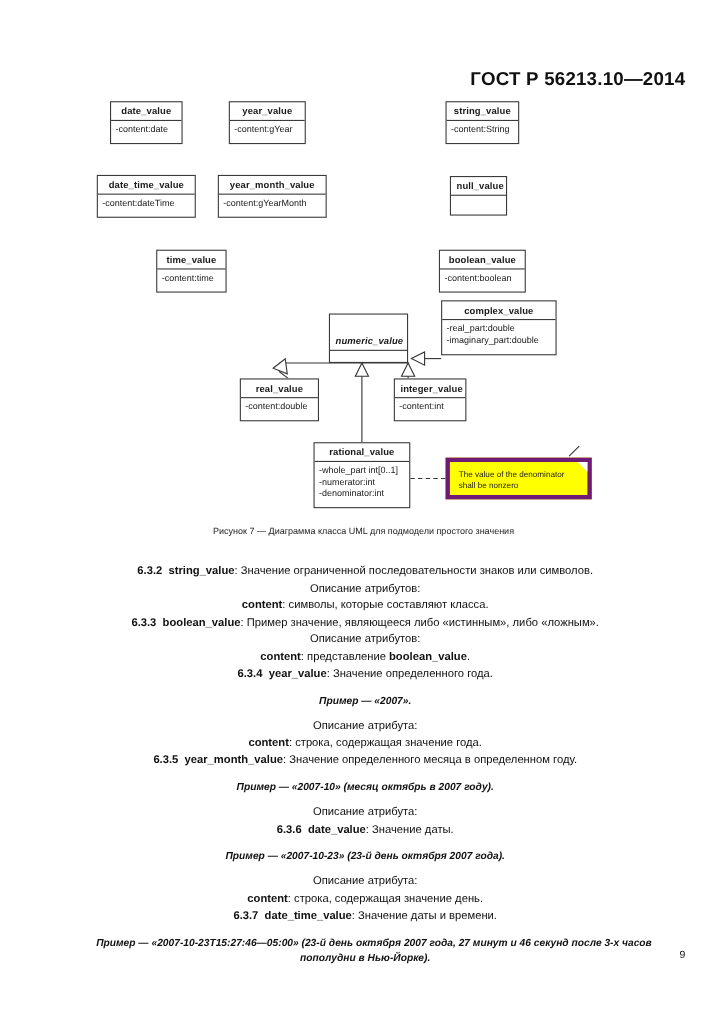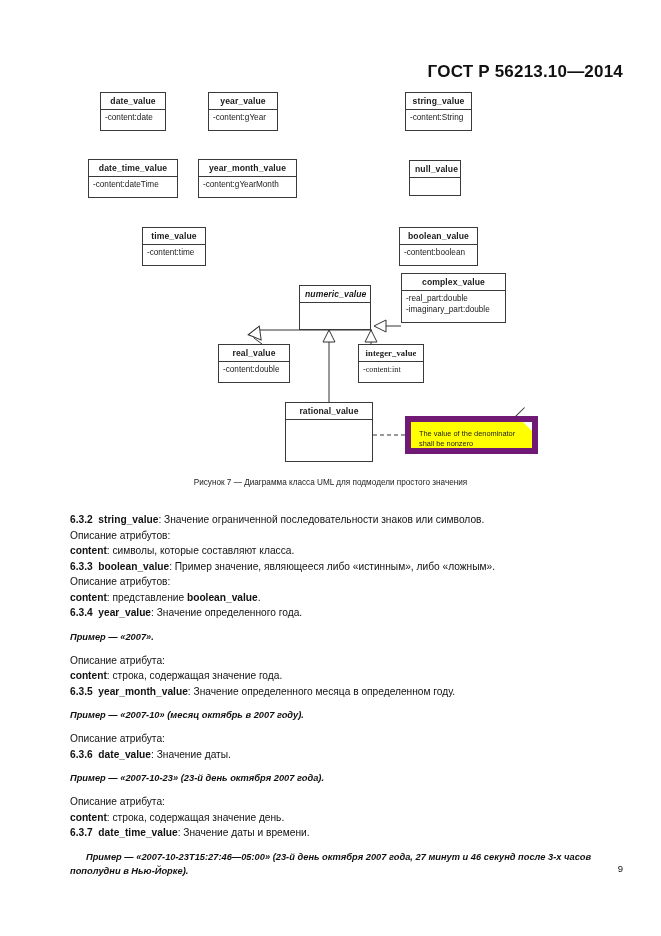--- a/index.html
+++ b/index.html
@@ -50,37 +50,38 @@
     font-size: 8.6px;
     font-weight: bold;
     padding: 3px 5px 3px;
     border-bottom: 1px solid #3a3a3a;
     white-space: nowrap;
     letter-spacing: 0.1px;
   }
   .uml-name.italic {
     font-style: italic;
     font-weight: bold;
+    margin-top: 16px;
   }
   .uml-attrs {
     font-size: 8.2px;
     padding: 3px 4px 3px 4px;
     line-height: 1.28;
     white-space: nowrap;
   }
   .uml-attrs.empty {
     min-height: 14px;
   }
   .uml-attrs div { white-space: nowrap; }
 
   
   .uml-note {
     position: absolute;
     background: #ffff00;
-    border: 6px solid #701a75;
+    border: 4px solid #701a75;
     font-size: 7.4px;
     line-height: 1.35;
     padding: 7px 8px 5px 8px;
     box-sizing: border-box;
     color: #1a1a1a;
   }
   .note-fold {
     position: absolute;
     top: 0;
     right: 0;
@@ -120,20 +121,21 @@
     position: absolute;
     top: 512px;
     left: 70px;
     width: 524px;
     font-size: 10.2px;
     line-height: 1.52;
     color: #111;
   }
   .body-text p {
     margin: 0;
+    text-align: center;
   }
   .body-text p.item {
     text-indent: 0;
   }
   .body-text .num { font-weight: bold; }
   .body-text b { font-weight: bold; }
   .example {
     font-style: italic;
     font-weight: bold;
     font-size: 9.3px;
@@ -238,28 +240,33 @@
             <div>-real_part:double</div>
             <div>-imaginary_part:double</div>
           </div>
         </div>
         <div class="uml-class" style="left: 218px; top: 264px; width: 72px; height: 39px;">
           <div class="uml-name">real_value</div>
           <div class="uml-attrs">
             <div>-content:double</div>
           </div>
         </div>
-        <div class="uml-class" style="left: 358px; top: 264px; width: 66px; height: 39px; font-family: Liberation Serif, serif;">
+        <div class="uml-class" style="left: 358px; top: 264px; width: 66px; height: 39px;">
           <div class="uml-name">integer_value</div>
           <div class="uml-attrs">
             <div>-content:int</div>
           </div>
         </div>
         <div class="uml-class" style="left: 285px; top: 322px; width: 88px; height: 60px;">
           <div class="uml-name">rational_value</div>
+          <div class="uml-attrs">
+            <div>-whole_part int[0..1]</div>
+            <div>-numerator:int</div>
+            <div>-denominator:int</div>
+          </div>
         </div>
       </div>
 
     <div class="uml-note" id="uml-note" style="left: 405px; top: 336px; width: 133px; height: 38px; background: rgb(255, 255, 0);">
       <span>The value of the denominator shall be nonzero</span>
       <span class="note-fold"></span>
       <span class="note-fold-line"></span>
     </div>
   </div>
 

